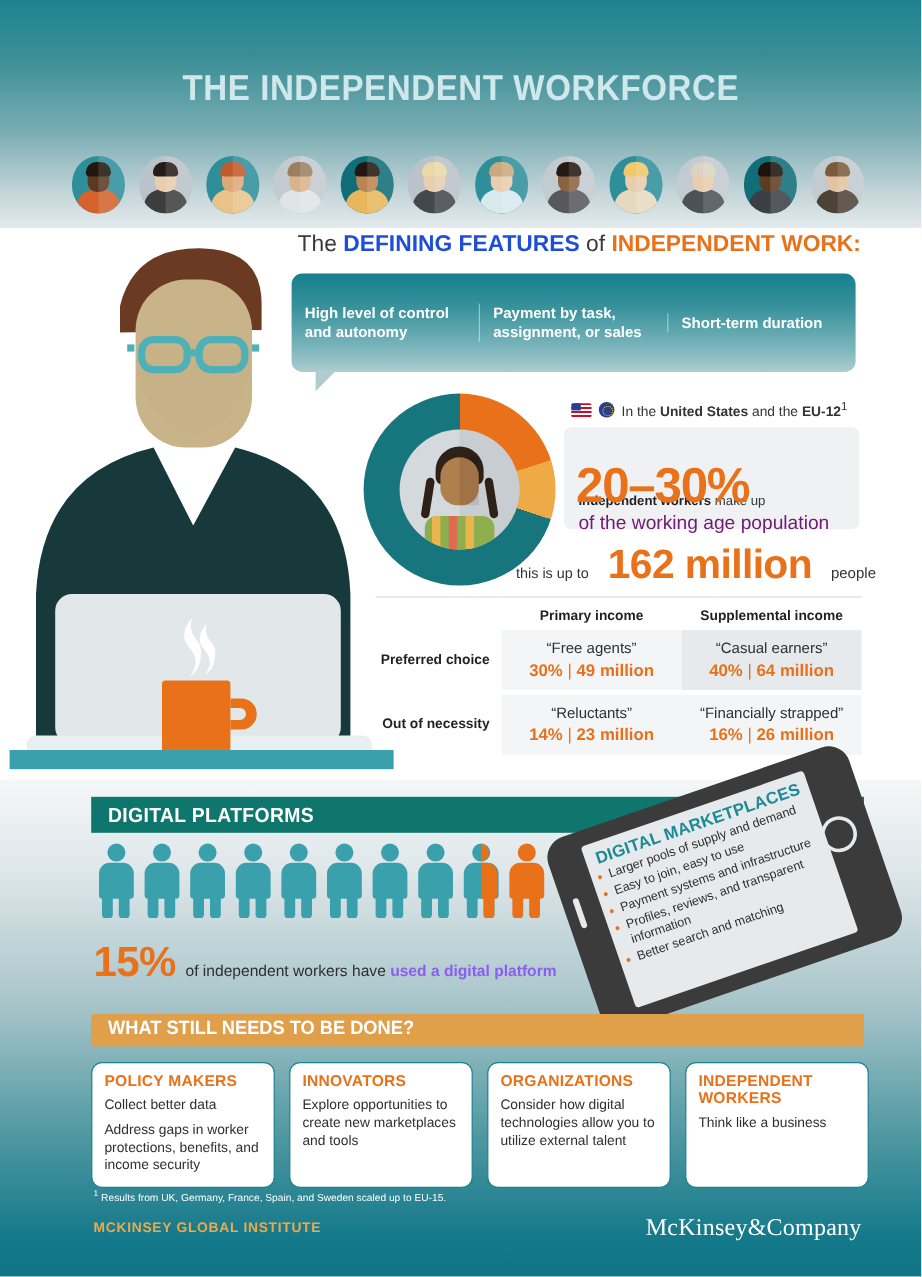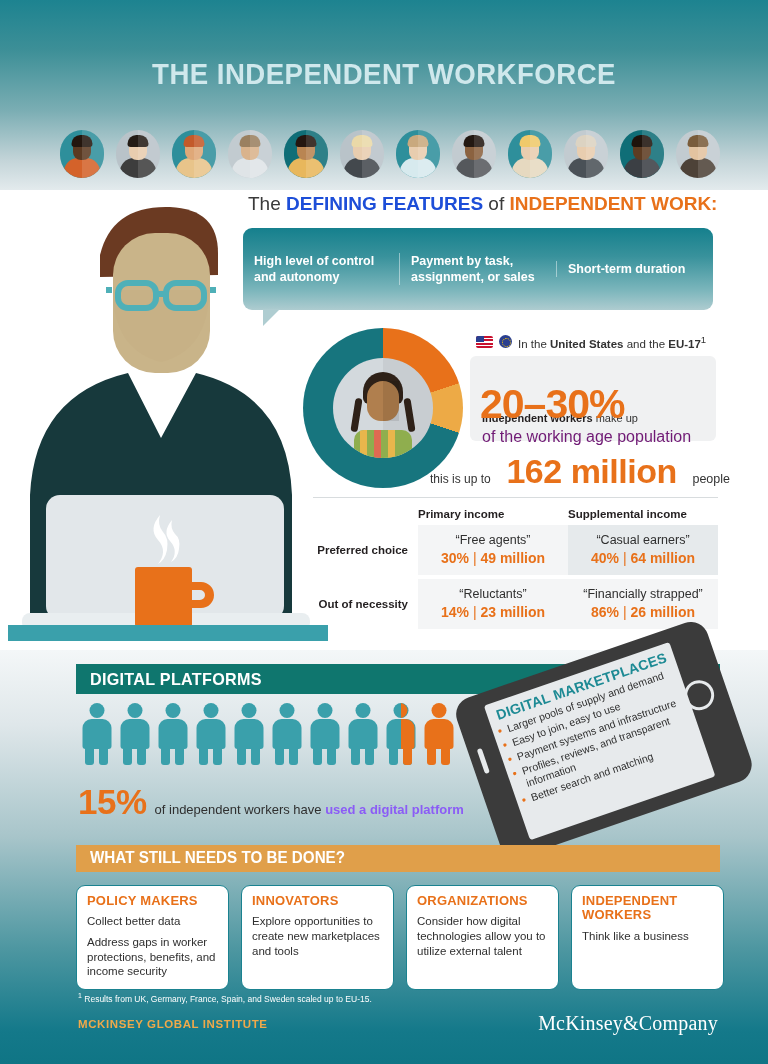--- a/index.html
+++ b/index.html
@@ -97,21 +97,21 @@
   .sr-pre { font-size:12px; color:#333; }
   .sr-big { font-family:"Liberation Sans Narrow","Liberation Sans",sans-serif; font-weight:bold;
      font-size:34px; color:#e8711a; margin:0 5px; letter-spacing:-0.5px; }
   .sr-post { font-size:12.5px; color:#333; }
 
   .divider { position:absolute; left:313px; top:497px; width:405px; height:1px; background:#d8dcde; }
 
   
   .tbl { position:absolute; left:313px; top:508px; width:405px; }
   .tbl-hdr { display:flex; margin-left:105px; }
-  .tbl-hdr div { flex:1; text-align:left; font-weight:bold; font-size:11.5px; color:#231f20; padding-bottom:5px; }
+  .tbl-hdr div { flex:1; text-align:center; font-weight:bold; font-size:11.5px; color:#231f20; padding-bottom:5px; }
   .tbl-row { display:flex; align-items:stretch; margin-bottom:4px; }
   .tbl-rlbl { width:105px; text-align:right; padding-right:10px; font-weight:bold; font-size:11.5px;
      color:#231f20; line-height:1.25; display:flex; flex-direction:column; justify-content:center; }
   .tcell { flex:1; text-align:center; padding:8px 4px 9px; }
   .tcell.a { background:#f4f5f6; }
   .tcell.b { background:#e6eaec; }
   .tcell.c { background:#f4f5f6; }
   .tcell.d { background:#f4f5f6; }
   .tc-name { font-size:12.5px; color:#2f2f2f; margin-bottom:3px; }
   .tc-val { font-weight:bold; font-size:14px; color:#e8711a; }
@@ -305,21 +305,21 @@
       <div class="dh-hair"></div>
       <div class="dh-face">
           <div class="dh-face-sh"></div>
         </div>
     </div>
   </div>
 
   <div class="flags">
     <span class="flag-us"></span>
     <span class="flag-eu"></span>
-    <span><span>In the </span><b>United States</b><span> and the </span><b>EU-17</b><sup>1</sup></span>
+    <span><span>In the </span><b>United States</b><span> and the </span><b>EU-12</b><sup>1</sup></span>
   </div>
 
   <div class="stat-box">
     <div class="stat-l1"><b>Independent workers</b><span> make up</span></div>
     <div class="stat-big">20–30%</div>
     <div class="stat-l3">of the working age population</div>
   </div>
   <div class="stat-row2">
     <span class="sr-pre">this is up to</span>
     <span class="sr-big">162 million</span>
@@ -345,21 +345,21 @@
       </div>
     </div>
     <div class="tbl-row">
       <div class="tbl-rlbl">Out of necessity</div>
       <div class="tcell c">
         <div class="tc-name">“Reluctants”</div>
         <div class="tc-val"><span>14%</span> <span class="sep">|</span> <span>23 million</span></div>
       </div>
       <div class="tcell d">
         <div class="tc-name">“Financially strapped”</div>
-        <div class="tc-val"><span>86%</span> <span class="sep">|</span> <span>26 million</span></div>
+        <div class="tc-val"><span>16%</span> <span class="sep">|</span> <span>26 million</span></div>
       </div>
     </div>
   </div>
 
   <div class="lower"></div>
 
   <div class="dp-bar">
     <span>DIGITAL PLATFORMS</span>
   </div>
 

